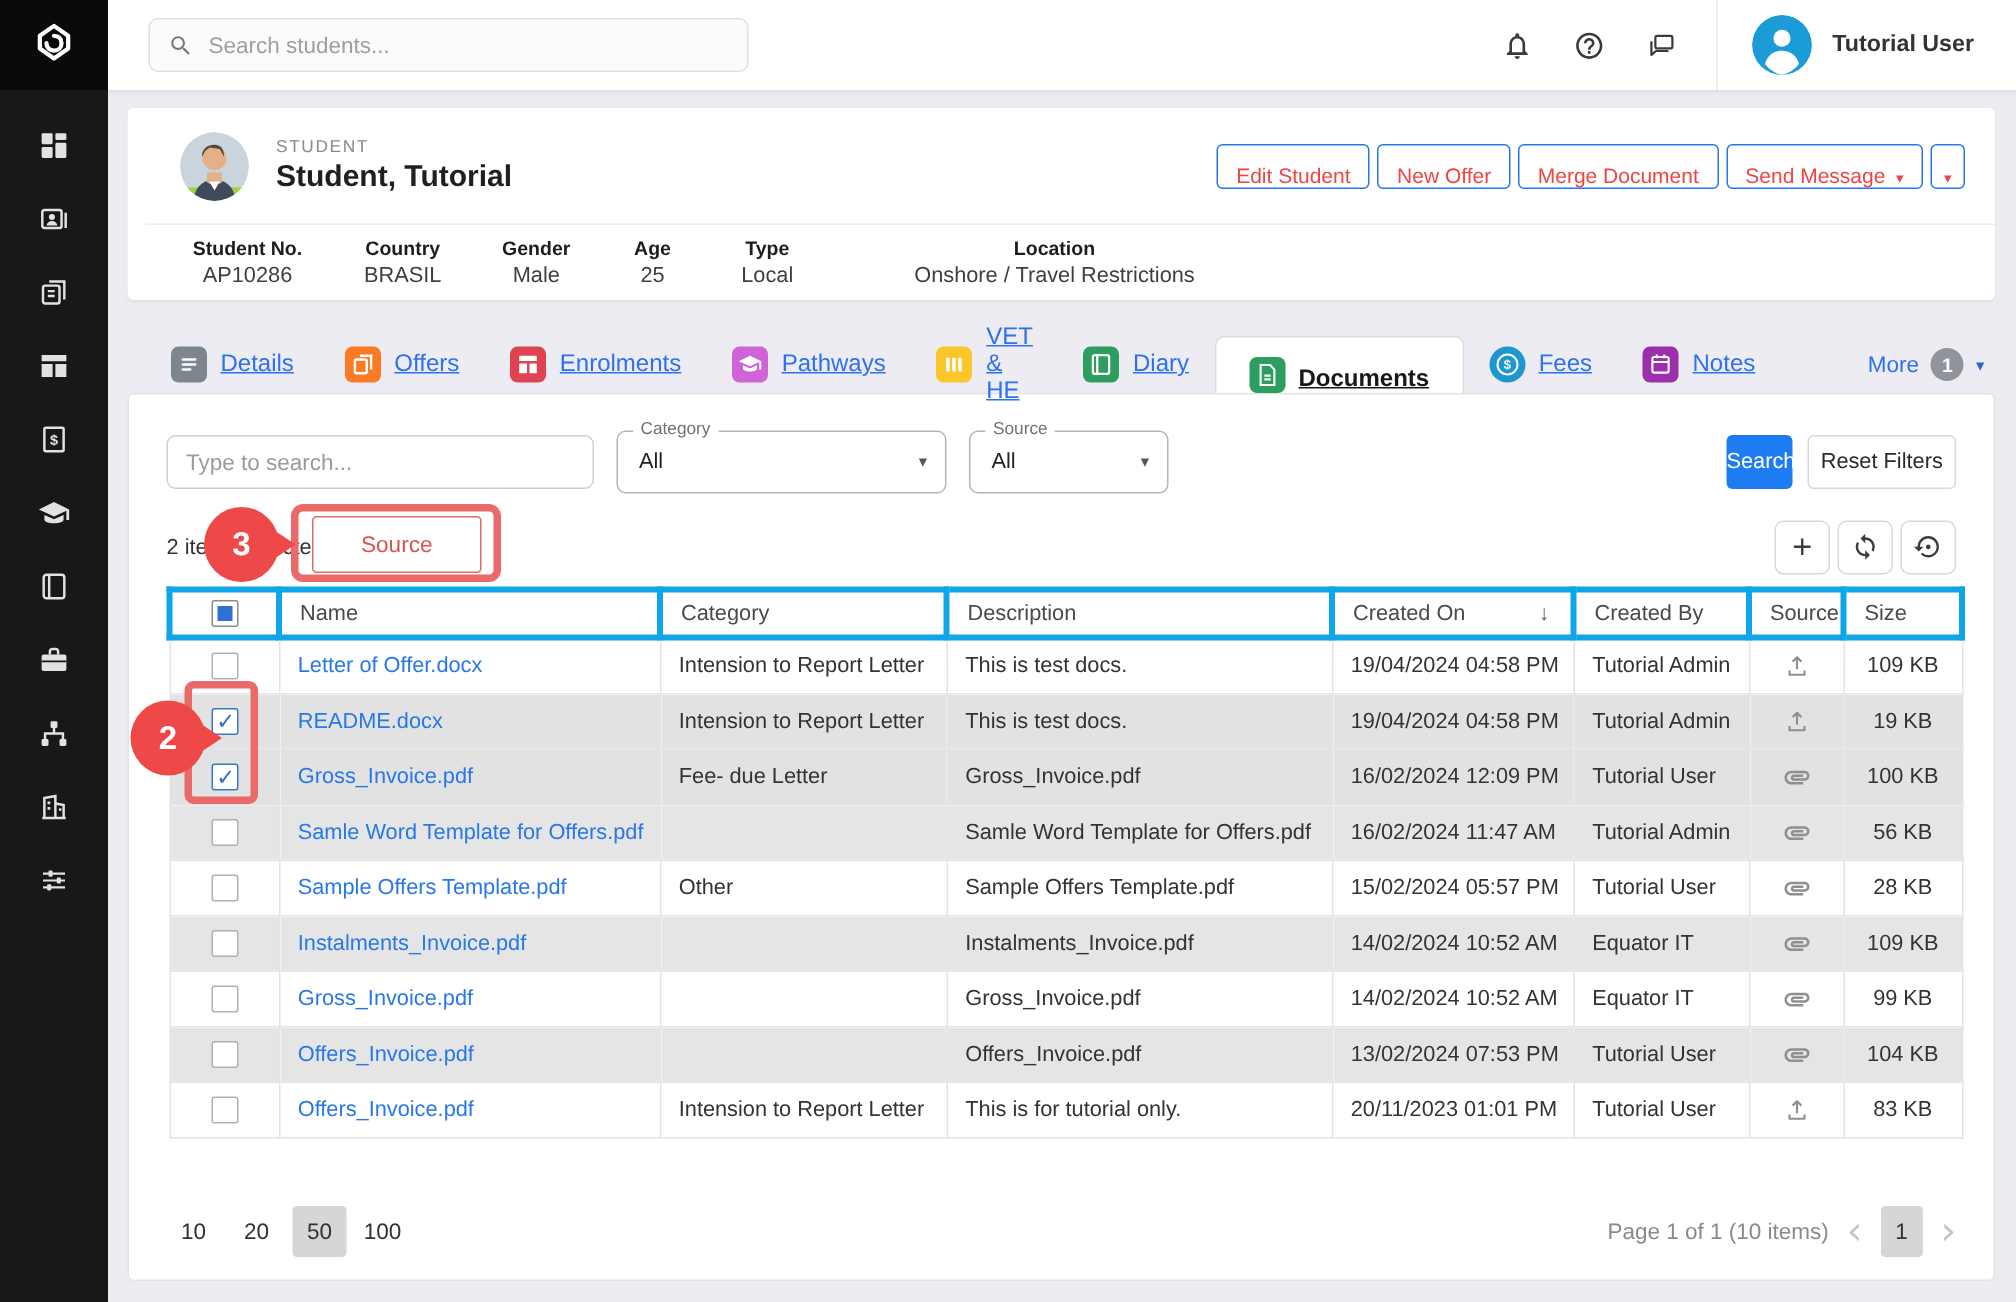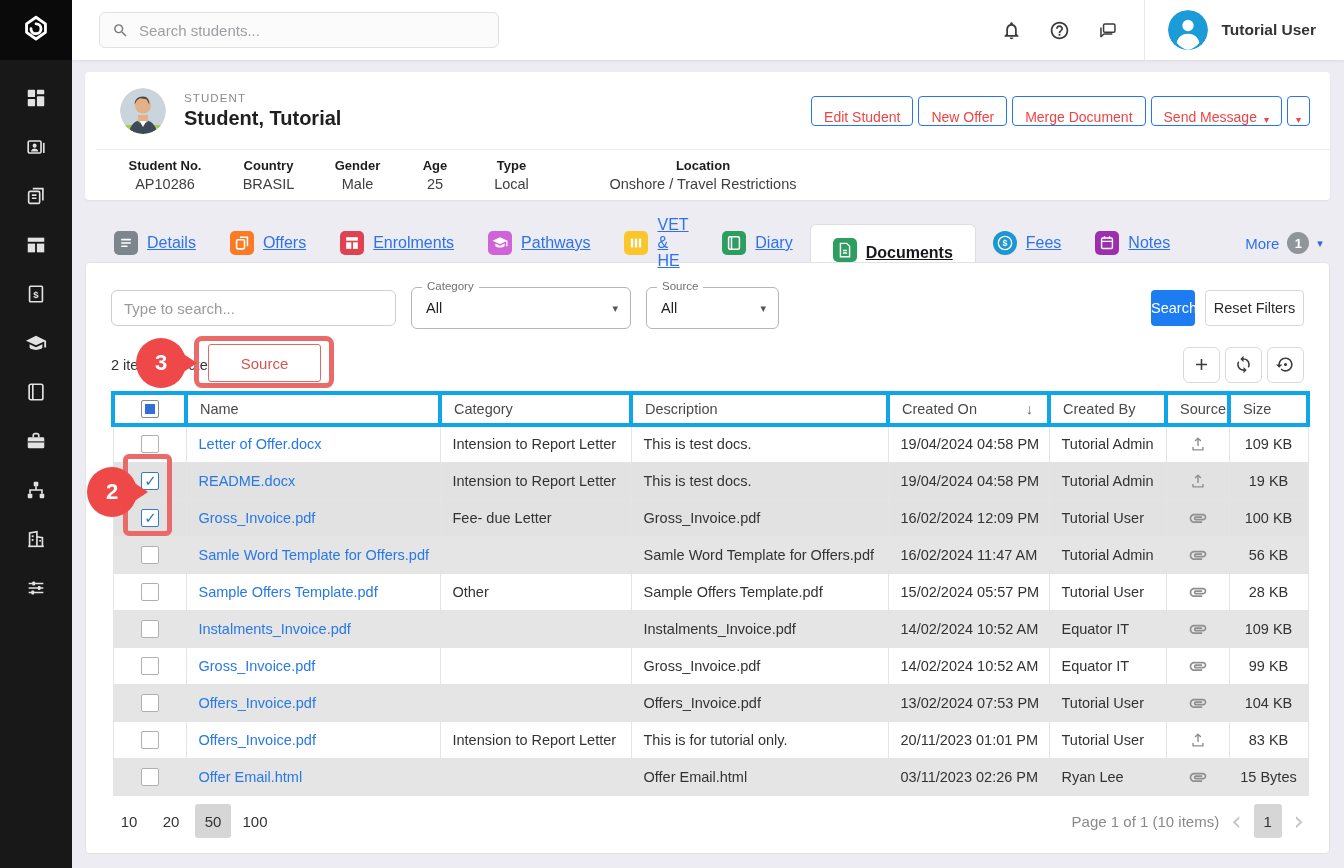--- a/index.html
+++ b/index.html
@@ -633,34 +633,20 @@
             <td>This is for tutorial only.</td>
             <td>20/11/2023 01:01 PM</td>
             <td>Tutorial User</td>
             <td class="c srcic"><span><svg viewBox="0 0 24 24" fill="none" stroke="currentColor" stroke-width="1.7" stroke-linejoin="round">
                   <path d="M12 14.5V5"></path>
                   <path d="M8.5 8.5L12 5l3.5 3.5"></path>
                   <path d="M6 15.5V19h12v-3.5"></path>
                 </svg></span></td>
             <td class="c">83 KB</td>
           </tr>
-          <tr class="alt">
-            <td class="c">
-              <div class="cb"></div>
-            </td>
-            <td><a>Offer Email.html</a></td>
-            <td></td>
-            <td>Offer Email.html</td>
-            <td>03/11/2023 02:26 PM</td>
-            <td>Ryan Lee</td>
-            <td class="c srcic"><span><svg viewBox="0 0 24 24" fill="currentColor">
-                  <path d="M2 12.5C2 9.46 4.46 7 7.5 7H18c2.21 0 4 1.79 4 4s-1.79 4-4 4H9.5C8.12 15 7 13.88 7 12.5S8.12 10 9.5 10H17v2H9.41c-.55 0-.55 1 0 1H18c1.1 0 2-.9 2-2s-.9-2-2-2H7.5C5.57 9 4 10.57 4 12.5S5.57 16 7.5 16H17v2H7.5C4.46 18 2 15.54 2 12.5z"></path>
-                </svg></span></td>
-            <td class="c">15 Bytes</td>
-          </tr>
         </tbody>
     </table>
 
     <div class="pager">
       <div class="psizes" style="display:flex;">
           <div class="psize">10</div>
           <div class="psize">20</div>
           <div class="psize sel">50</div>
           <div class="psize">100</div>
         </div>

